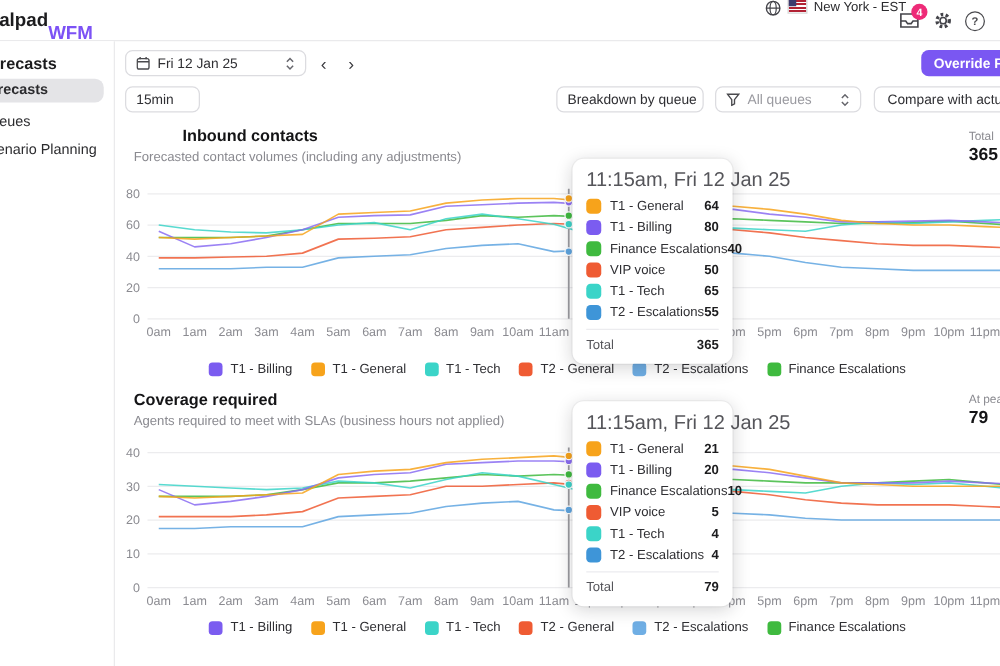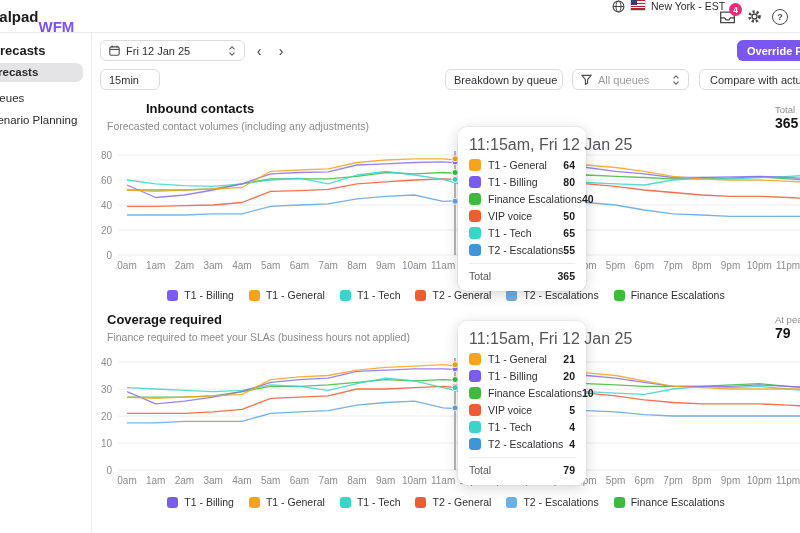--- a/index.html
+++ b/index.html
@@ -271,21 +271,21 @@
       <span class="legend-swatch" style="background: rgb(111, 174, 228);"></span>
       <span class="legend-label">T2 - Escalations</span>
     </div>
     <div class="legend-item">
       <span class="legend-swatch" style="background: rgb(63, 186, 63);"></span>
       <span class="legend-label">Finance Escalations</span>
     </div>
   </div>
 
 <div class="abs chart-title" style="left:107px;top:312px;">Coverage required</div>
-<div class="abs chart-sub" style="left:107px;top:331px;">Finance required to meet your SLAs (business hours not applied)</div>
+<div class="abs chart-sub" style="left:107px;top:331px;">Agents required to meet with SLAs (business hours not applied)</div>
 <div class="abs stat-label" style="left:775px;top:314px;">At peak</div>
 <div class="abs stat-value" style="left:775px;top:325px;">79</div>
 
 <svg class="abs plot" id="chart-svg-1">
     <line x1="118" y1="470" x2="802" y2="470" stroke="#ececee" stroke-width="1"></line>
     <text x="112" y="473.5" text-anchor="end">0</text>
     <line x1="118" y1="443" x2="802" y2="443" stroke="#ececee" stroke-width="1"></line>
     <text x="112" y="446.5" text-anchor="end">10</text>
     <line x1="118" y1="416" x2="802" y2="416" stroke="#ececee" stroke-width="1"></line>
     <text x="112" y="419.5" text-anchor="end">20</text>

